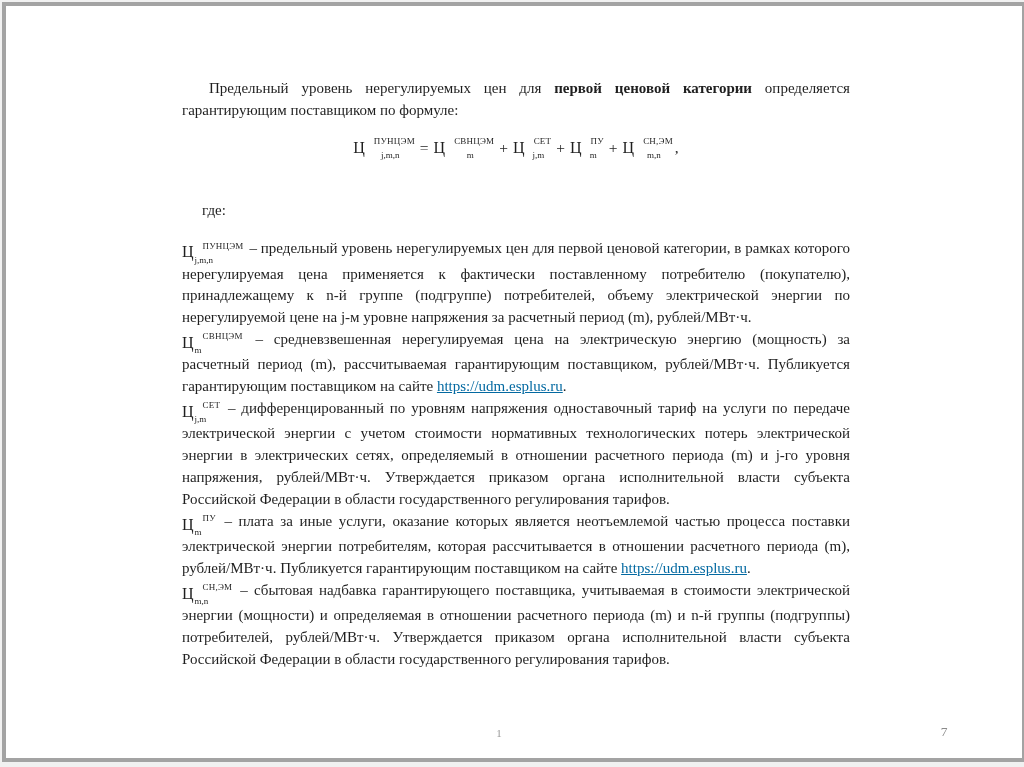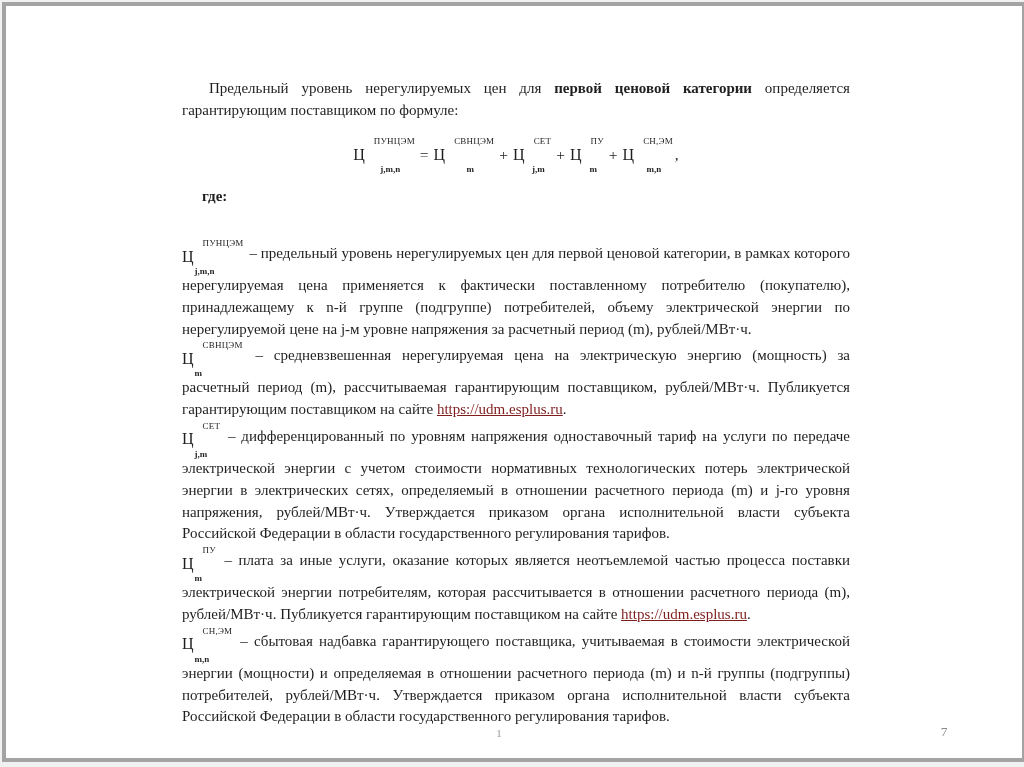--- a/index.html
+++ b/index.html
@@ -23,36 +23,36 @@
     color: #1f1f1f;
     font-size: 15px;
     line-height: 21.8px;
   }
   .para { text-align: justify; margin: 0; }
   .intro { position: absolute; top: 72px; left: 0; right: 0; text-indent: 27px; }
   .formula-row {
     position: absolute; top: 130px; left: 0; right: 0;
     text-align: center; font-size: 15.5px;
   }
-  .where { position: absolute; top: 180px; left: 0; text-indent: 20px; font-weight: bold; }
+  .where { position: absolute; top: 194px; left: 0; text-indent: 20px; }
   .definitions { position: absolute; top: 232px; left: 0; right: 0; }
   .def { text-align: justify; margin: 0; }
   .bold { font-weight: bold; }
-  .doc-link { color: #7f1d1d; text-decoration: underline; cursor: pointer; }
+  .doc-link { color: #0369a1; text-decoration: underline; cursor: pointer; }
   
   .sym { display: inline-flex; align-items: center; white-space: nowrap; }
   .sym-base { font-size: 16px; line-height: 16px; }
   .ss {
     display: inline-flex; flex-direction: column;
     font-size: 9px; line-height: 9px;
     margin-left: 1px; vertical-align: -5px;
     transform: translateY(1px);
   }
   .ss .sup { display: block; letter-spacing: 0.2px; padding-left: 8px; }
-  .ss .sub { display: block; margin-top: 19px; font-weight: bold; }
+  .ss .sub { display: block; margin-top: 5px; }
   .def .sym { vertical-align: -4px; margin-right: 2px; }
   .op { margin: 0 5px; }
   .formula-comma { margin-left: 2px; }
   .doc-page-num {
     position: absolute; left: 478px; top: 721px;
     width: 30px; text-align: center;
     font-size: 11px; color: #9a9a9a;
   }
   .slide-page-num {
     position: absolute; left: 926px; top: 718px;

